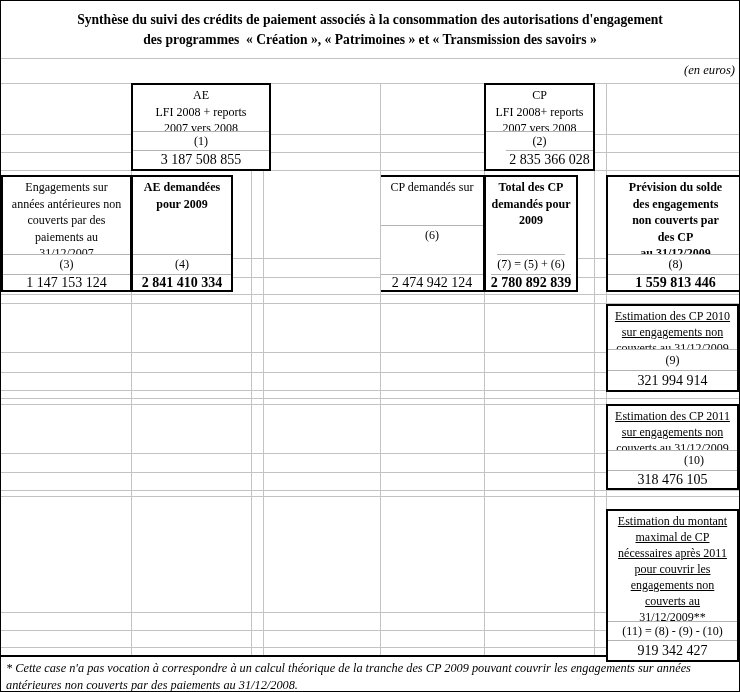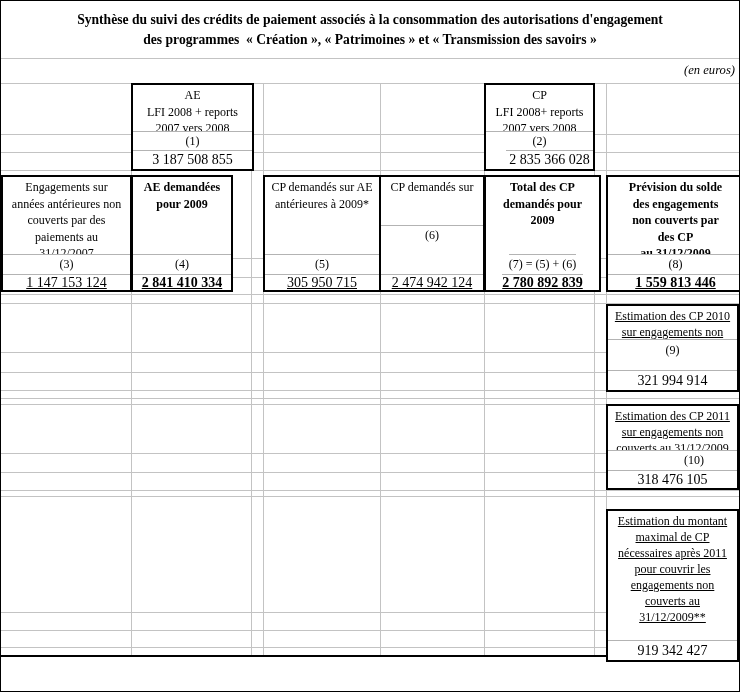--- a/index.html
+++ b/index.html
@@ -45,34 +45,34 @@
   }
   .box .val{
     flex:0 0 auto;border-top:1px solid #b3b3b3;
     display:flex;align-items:center;justify-content:center;
     font-size:14px;
   }
   .box.bold .lbl,.box.bold .val{font-weight:bold;}
   .box.small .lbl{font-size:12px;line-height:16px;text-decoration:underline;}
   .box.noleft{border-left:none;}
   
-  .b-ae1{left:130px;top:82px;width:123px;height:88px;}
+  .b-ae1{left:130px;top:82px;width:140px;height:88px;}
   .b-ae1 .code{height:18px;} .b-ae1 .val{height:18px;}
   .b-cp1{left:483px;top:82px;width:111px;height:88px;}
   .b-cp1 .code{height:18px;} .b-cp1 .val{height:18px;margin-left:20px;}
   .row2{top:174px;height:117px;}
-  .row2 .code{height:19px;} .row2 .val{height:15px;text-decoration:underline;}
+  .row2 .code{height:19px;} .row2 .val{height:15px;}
   .b-eng{left:0px;width:131px;}
   .b-ae2{left:130px;width:102px;}
   .b-cpa{left:262px;width:118px;}
   .b-cpn{left:380px;width:104px;gap:29px;}
-  .b-tot{left:483px;width:117px;align-items:center;}
+  .b-tot{left:483px;width:94px;align-items:center;}
   .b-sol{left:605px;width:139px;}
   .b-e10{left:605px;top:303px;width:133px;height:88px;}
-  .b-e10 .code{height:20px;} .b-e10 .val{height:19px;margin-top:10px;}
+  .b-e10 .code{height:20px;} .b-e10 .val{height:19px;}
   .b-e11{left:605px;top:403px;width:133px;height:86px;}
   .b-e11 .code{height:19px;padding-left:43px;} .b-e11 .val{height:17px;}
   .b-max{left:605px;top:496px;width:133px;height:153px;margin-top:12px;}
   .b-max .code{height:18px;} .b-max .val{height:19px;}
   
   .footnote{
     position:absolute;left:0;right:0;top:656px;bottom:0;
     font-style:italic;font-size:12.3px;line-height:16.5px;
     padding:3px 6px 0 5px;box-sizing:border-box;
   }
@@ -147,26 +147,20 @@
     <div class="val">1 147 153 124</div>
   </div>
 
   <div class="box row2 bold b-ae2">
     <div class="lbl">AE demandées
 pour 2009</div>
     <div class="code">(4)</div>
     <div class="val">2 841 410 334</div>
   </div>
 
-  <div class="box row2 b-cpa">
-    <div class="lbl">CP demandés sur AE
-antérieures à 2009*</div>
-    <div class="code">(5)</div>
-    <div class="val">305 950 715</div>
-  </div>
 
   <div class="box row2 noleft b-cpn">
     <div class="lbl">CP demandés sur
 AE nouvelles en
 2009</div>
     <div class="code">(6)</div>
     <div class="val">2 474 942 124</div>
   </div>
 
   <div class="box row2 bold b-tot">
@@ -204,17 +198,19 @@
   </div>
 
   <div class="box small b-max">
     <div class="lbl">Estimation du montant
 maximal de CP
 nécessaires après 2011
 pour couvrir les
 engagements non
 couverts au
 31/12/2009**</div>
+    <div class="code">(11) = (8) - (9) - (10)</div>
     <div class="val">919 342 427</div>
   </div>
 
+  <div class="footnote">* Cette case n'a pas vocation à correspondre à un calcul théorique de la tranche des CP 2009 pouvant couvrir les engagements sur années antérieures non couverts par des paiements au 31/12/2008.</div>
 
 </div>
 
 </body></html>

